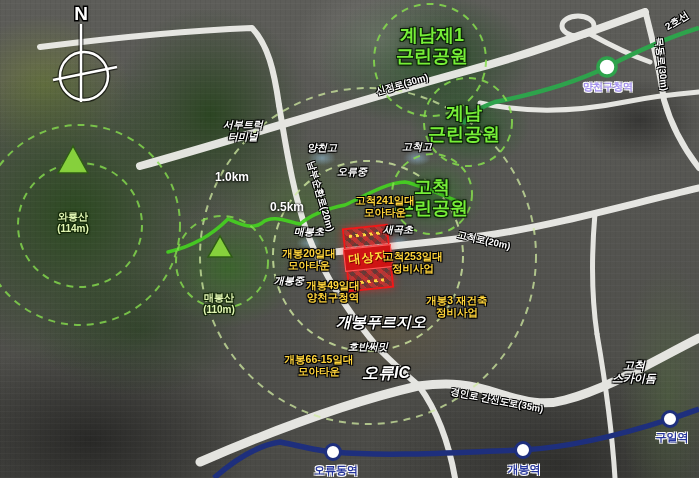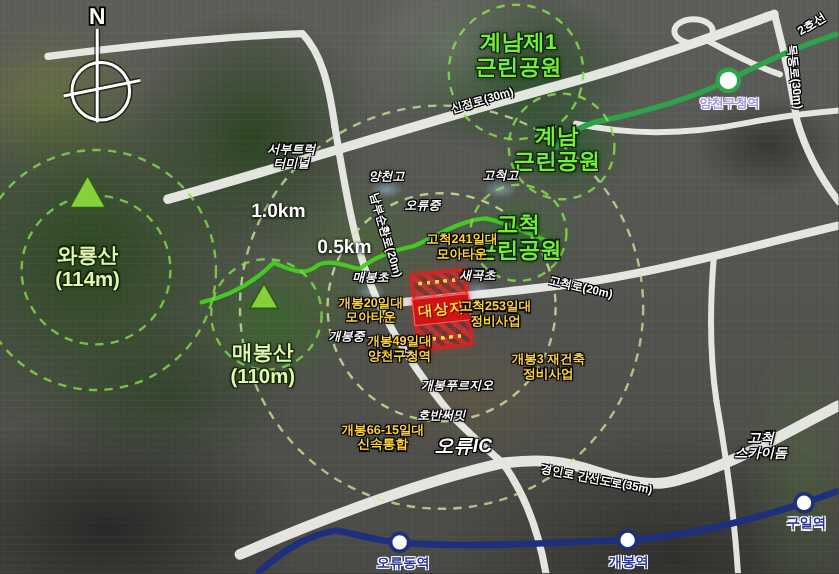--- a/index.html
+++ b/index.html
@@ -46,23 +46,23 @@
     text-shadow:1px 1px 0 #7d0000;}
   
   .lbl{position:absolute;transform:translate(-50%,-50%);white-space:pre-line;text-align:center;
     font-weight:bold;line-height:1.18;z-index:4;pointer-events:none;}
   .w{color:#ffffff;font-size:10px;
     text-shadow:-1px -1px 0 #000,1px -1px 0 #000,-1px 1px 0 #000,1px 1px 0 #000,0 0 3px #000;font-style:italic;}
   .y{color:#ffd43a;font-size:10.5px;
     text-shadow:-1px -1px 0 #000,1px -1px 0 #000,-1px 1px 0 #000,1px 1px 0 #000,0 0 3px #000;}
   .g{color:#77ef38;font-size:18px;
     text-shadow:-1px -1px 0 #0a2406,1px -1px 0 #0a2406,-1px 1px 0 #0a2406,1px 1px 0 #0a2406,0 0 4px #000;}
-  .m{color:#e2f6b4;font-size:17px;
+  .m{color:#e2f6b4;font-size:10px;
     text-shadow:-1px -1px 0 #122805,1px -1px 0 #122805,-1px 1px 0 #122805,1px 1px 0 #122805,0 0 3px #000;}
-  .km{color:#fff;font-size:16px;text-shadow:0 1px 3px #000,0 0 2px #000;}
+  .km{color:#fff;font-size:12px;text-shadow:0 1px 3px #000,0 0 2px #000;}
   .rd{color:#fff;font-size:9.5px;white-space:nowrap;
     text-shadow:-1px -1px 0 #000,1px -1px 0 #000,-1px 1px 0 #000,1px 1px 0 #000;}
   .s1{color:#25349b;font-size:11px;white-space:nowrap;
     text-shadow:-1px -1px 0 #fff,1px -1px 0 #fff,-1px 1px 0 #fff,1px 1px 0 #fff;}
   .s2{color:#a28ff0;font-size:10px;white-space:nowrap;
     text-shadow:-1px -1px 0 #fff,1px -1px 0 #fff,-1px 1px 0 #fff,1px 1px 0 #fff;}
 </style>
 </head>
 <body>
 
@@ -145,34 +145,34 @@
 
   <div class="lbl w" style="left:322px;top:148px">양천고</div>
   <div class="lbl w" style="left:417px;top:147px">고척고</div>
   <div class="lbl w" style="left:352px;top:172px">오류중</div>
   <div class="lbl w" style="left:309px;top:232px">매봉초</div>
   <div class="lbl w" style="left:398px;top:230px">새곡초</div>
   <div class="lbl w" style="left:289px;top:281px">개봉중</div>
 
   <div class="lbl w" style="left:243px;top:131px">서부트럭
 터미널</div>
-  <div class="lbl w" style="left:381px;top:322px;font-size:10px">개봉푸르지오</div>
+  <div class="lbl w" style="left:381px;top:322px;font-size:15px">개봉푸르지오</div>
   <div class="lbl w" style="left:368px;top:347px">호반써밋</div>
   <div class="lbl w" style="left:386px;top:373px;font-size:16px">오류IC</div>
   <div class="lbl w" style="left:634px;top:372px;font-size:11px">고척
 스카이돔</div>
 
   <div class="lbl y" style="left:385px;top:206px">고척241일대
 모아타운</div>
   <div class="lbl y" style="left:309px;top:259px">개봉20일대
 모아타운</div>
   <div class="lbl y" style="left:333px;top:291px">개봉49일대
 양천구청역</div>
   <div class="lbl y" style="left:319px;top:365px">개봉66-15일대
-신속통합</div>
+모아타운</div>
   <div class="lbl y" style="left:413px;top:262px">고척253일대
 정비사업</div>
   <div class="lbl y" style="left:457px;top:306px">개봉3 재건축
 정비사업</div>
 
   <div class="lbl km" style="left:287px;top:207px">0.5km</div>
   <div class="lbl km" style="left:232px;top:177px">1.0km</div>
 
   <div class="lbl rd" style="left:402px;top:84px;transform:translate(-50%,-50%) rotate(-16deg)">신정로(30m)</div>
   <div class="lbl rd" style="left:321px;top:196px;transform:translate(-50%,-50%) rotate(74deg)">남부순환로(20m)</div>

